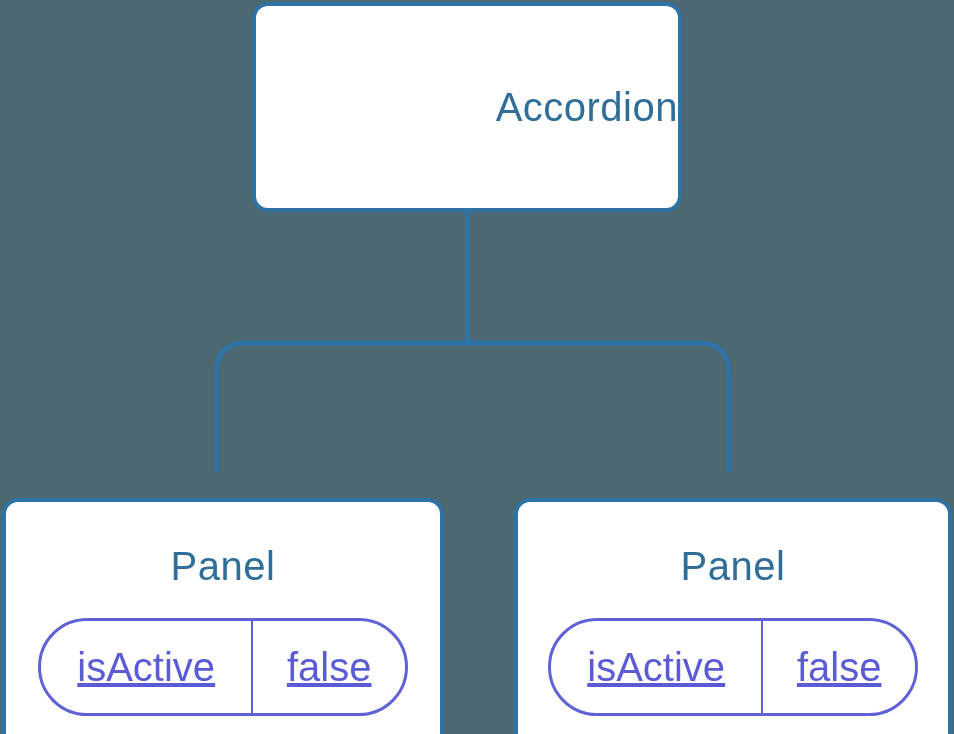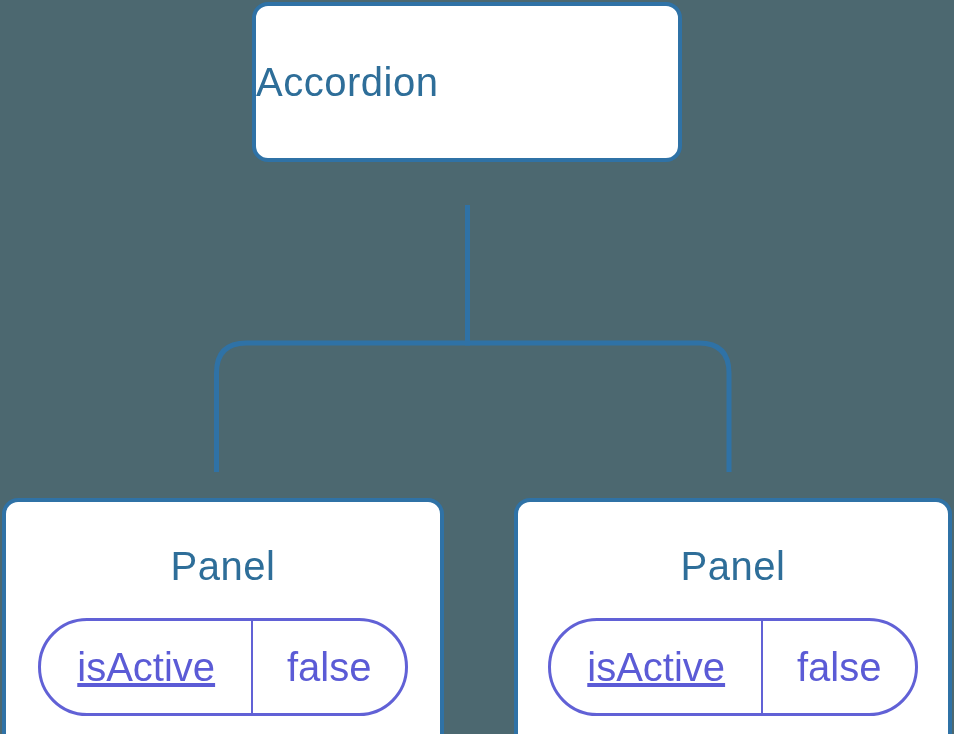--- a/index.html
+++ b/index.html
@@ -32,24 +32,24 @@
   }
   .node {
     position: absolute;
     background: var(--node_fill);
     border: 4px solid var(--node_border);
     border-radius: 16px;
     z-index: 1;
   }
   .root-node {
     left: 252px; top: 2px;
-    width: 430px; height: 160px;
+    width: 430px; height: 210px;
     display: flex;
     align-items: center;
-    justify-content: flex-start;
+    justify-content: flex-end;
   }
   .node-title {
     font-size: 40px;
     font-weight: 500;
     color: var(--title_text);
     letter-spacing: 0.5px;
   }
   .panel-node {
     top: 498px;
     width: 442px; height: 258px;
@@ -78,20 +78,21 @@
     display: flex;
     align-items: center;
     justify-content: center;
     font-size: 40px;
     color: var(--state_text);
   }
   .state-cell-name { width: 57.8%; text-decoration: underline; }
   .state-cell-value {
     flex: 1;
     border-left: 2.5px solid var(--state_border);
+    text-decoration: underline;
   }
 </style>
 </head>
 <body>
 
 <svg class="connector-svg" viewBox="0 0 954 734" xmlns="http://www.w3.org/2000/svg">
   <path d="M 467.5 205 L 467.5 345.5"></path>
   <path d="M 216.5 472 L 216.5 373 Q 216.5 343 246.5 343 L 699 343 Q 729 343 729 373 L 729 472"></path>
 </svg>
 

